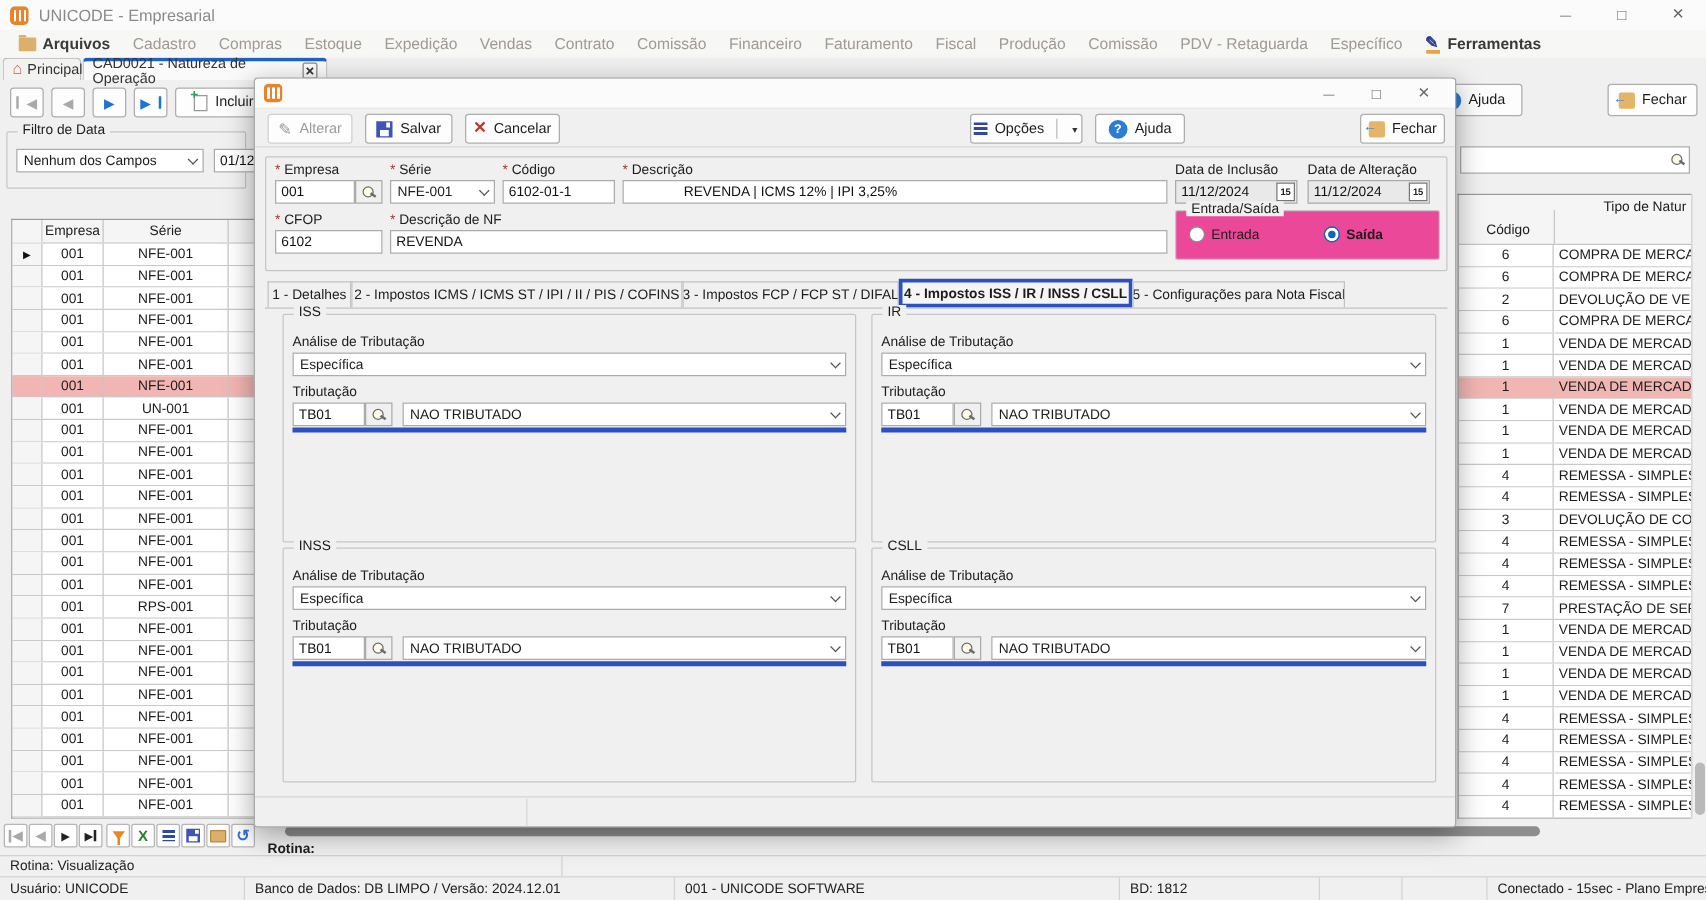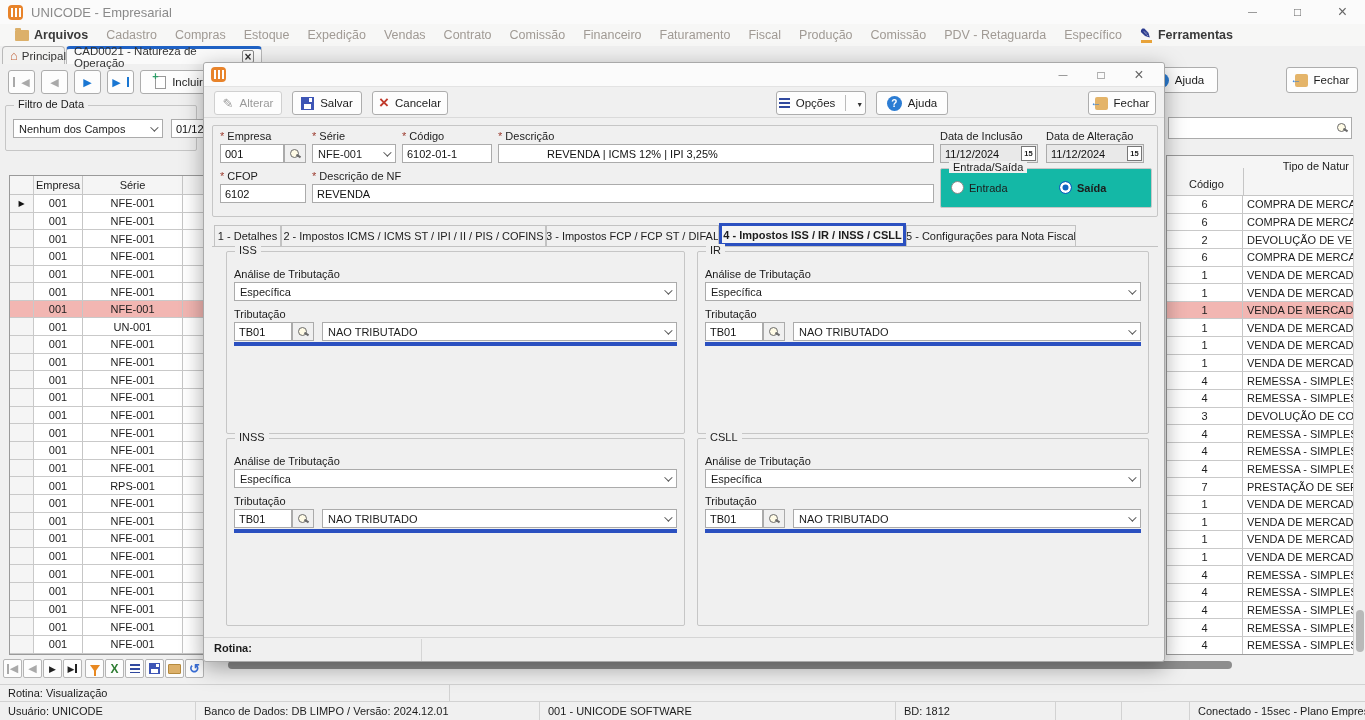--- a/index.html
+++ b/index.html
@@ -140,21 +140,21 @@
   .taxbox .gbox-legend { top:-8px; }
   .tax-lbl1 { position:absolute; left:7px; top:16px; }
   .tax-sel1 { position:absolute; left:7px; right:7px; top:30px; }
   .tax-lbl2 { position:absolute; left:7px; top:56px;text-align:center; }
   .tax-row { position:absolute; left:7px; right:7px; top:70px; display:flex; }
   .tax-row .code { width:58px; }
   .tax-row .grow { flex:1; margin-left:8px; }
   .focus-bar { position:absolute; left:7px; right:7px; top:90px; height:4px; background:#2b50c0; }
 
   .dlg-footline { position:absolute; left:0; top:574px; width:100%; height:1px; background:#d5d5d5; }
-  .dlg-rotina { position:absolute; left:10px; top:579px; font-weight:bold; font-size:11px; color:#1c1c1c; }
+  .dlg-rotina { position:absolute; left:10px; top:610px; font-weight:bold; font-size:11px; color:#1c1c1c; }
   .dlg-footdiv { position:absolute; left:217px; top:576px; width:1px; height:22px; background:#d5d5d5; }
 </style>
 </head>
 <body>
 
 <div class="abs titlebar">
   <span class="app-icon"></span>
   <span class="title-text">UNICODE - Empresarial</span>
   <div class="win-controls">
     <span class="wc wc-min"></span>
@@ -673,21 +673,21 @@
       <input class="txt ro" style="width: 98px;" readonly="" value="11/12/2024">
       <span class="cal-btn"></span>
     </span>
 
     <label class="fl lbl req" style="left:7px; top:44px;">CFOP</label>
     <input class="fl txt" style="left: 7px; top: 58px; width: 86px;" readonly="" value="6102">
 
     <label class="fl lbl req" style="left:99px; top:44px;">Descrição de NF</label>
     <input class="fl txt" style="left: 99px; top: 58px; width: 622px;" readonly="" value="REVENDA">
 
-    <div class="fl gbox" style="left:727px; top:42px; width:212px; height:40px; background:#14b8a6;">
+    <div class="fl gbox" style="left:727px; top:42px; width:212px; height:40px; background:#ec4899;">
       <span class="gbox-legend">Entrada/Saída</span>
       <span class="fl" style="left:10px; top:12px; display:flex; align-items:center; gap:5px;">
         <span class="radio"></span>
         <span class="lbl">Entrada</span>
       </span>
       <span class="fl" style="left:118px; top:12px; display:flex; align-items:center; gap:5px;">
         <span class="radio on"></span>
         <span class="lbl" style="font-weight:bold;">Saída</span>
       </span>
     </div>

